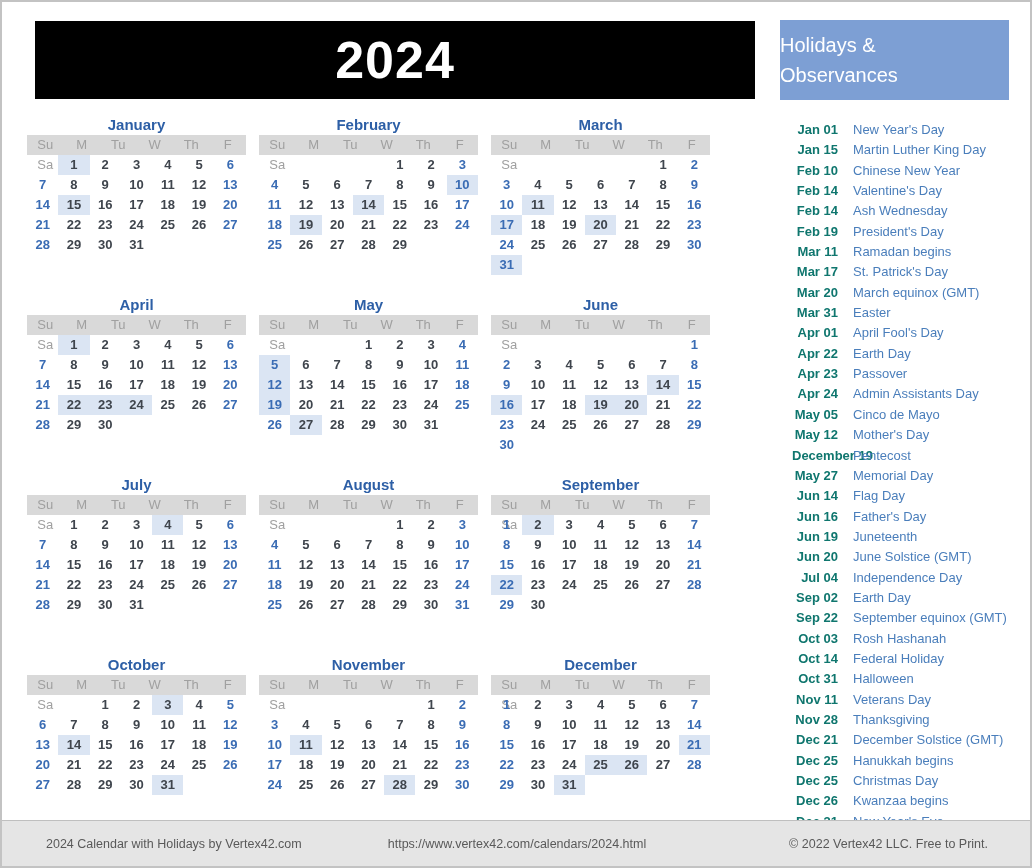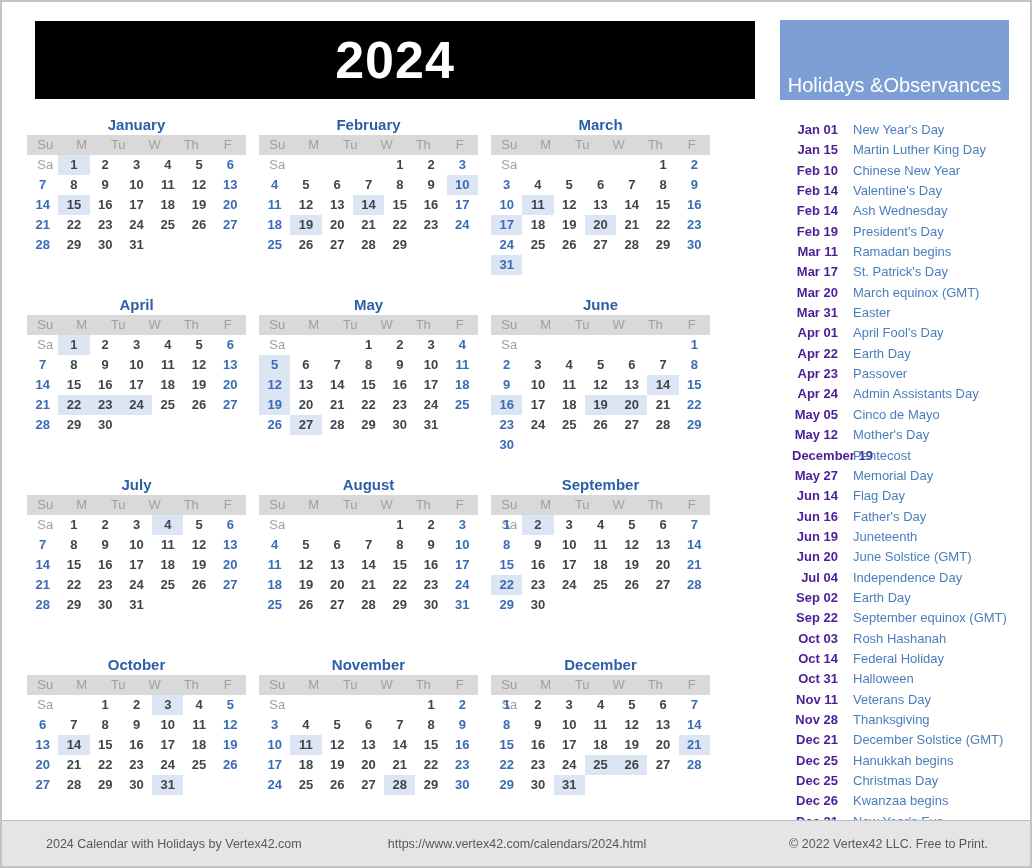--- a/index.html
+++ b/index.html
@@ -11,21 +11,21 @@
   }
   .banner {
     position:absolute; left:25px; top:19px; width:720px; height:78px;
     background:#000000; color:#ffffff;
     display:flex; align-items:center; justify-content:center;
     font-size:52px; font-weight:bold; letter-spacing:1px;margin-left:8px;
   }
   .sidebar-header {
     position:absolute; left:778px; top:18px; width:229px; height:80px;
     background:#7d9fd4; color:#ffffff;
-    display:flex; align-items:flex-end; justify-content:center;
+    display:flex; flex-direction:column; align-items:flex-start; justify-content:center;
     font-size:20px; line-height:30px;
   }
   .months-grid {
     position:absolute; left:25px; top:112px; width:722px;
     display:grid; grid-template-columns:repeat(3, 219px);
     column-gap:13px; grid-auto-rows:180px;
   }
   .month-title {
     height:21px; line-height:21px; text-align:center;
     font-size:15px; font-weight:bold; color:#2d5fa6;
@@ -40,21 +40,21 @@
   .week-row { display:grid; grid-template-columns:repeat(7,1fr); height:20px; }
   .day {
     text-align:center; line-height:20px; font-size:13px; font-weight:bold;
   }
   .day.weekday { color:#3f454d; }
   .day.weekend { color:#3a6cb4; }
   .day.highlight { background:#dbe5f3; }
   .holiday-list { position:absolute; left:790px; top:118px; width:232px; }
   .holiday-row { display:flex; height:20.35px; line-height:20.35px; font-size:13px; }
   .holiday-date {
-    width:46px; text-align:right; font-weight:bold; color:#4c1d95;
+    width:46px; text-align:right; font-weight:bold; color:#0f766e;
     white-space:nowrap; flex:0 0 auto;
   }
   .holiday-name {
     margin-left:15px; color:#4a7ebb; white-space:nowrap;
   }
   .footer {
     position:absolute; left:0; right:0; bottom:0; height:46px;
     border-top:1px solid #bfbfbf;
     display:flex; align-items:center;
     font-size:12.5px; color:#595959;

